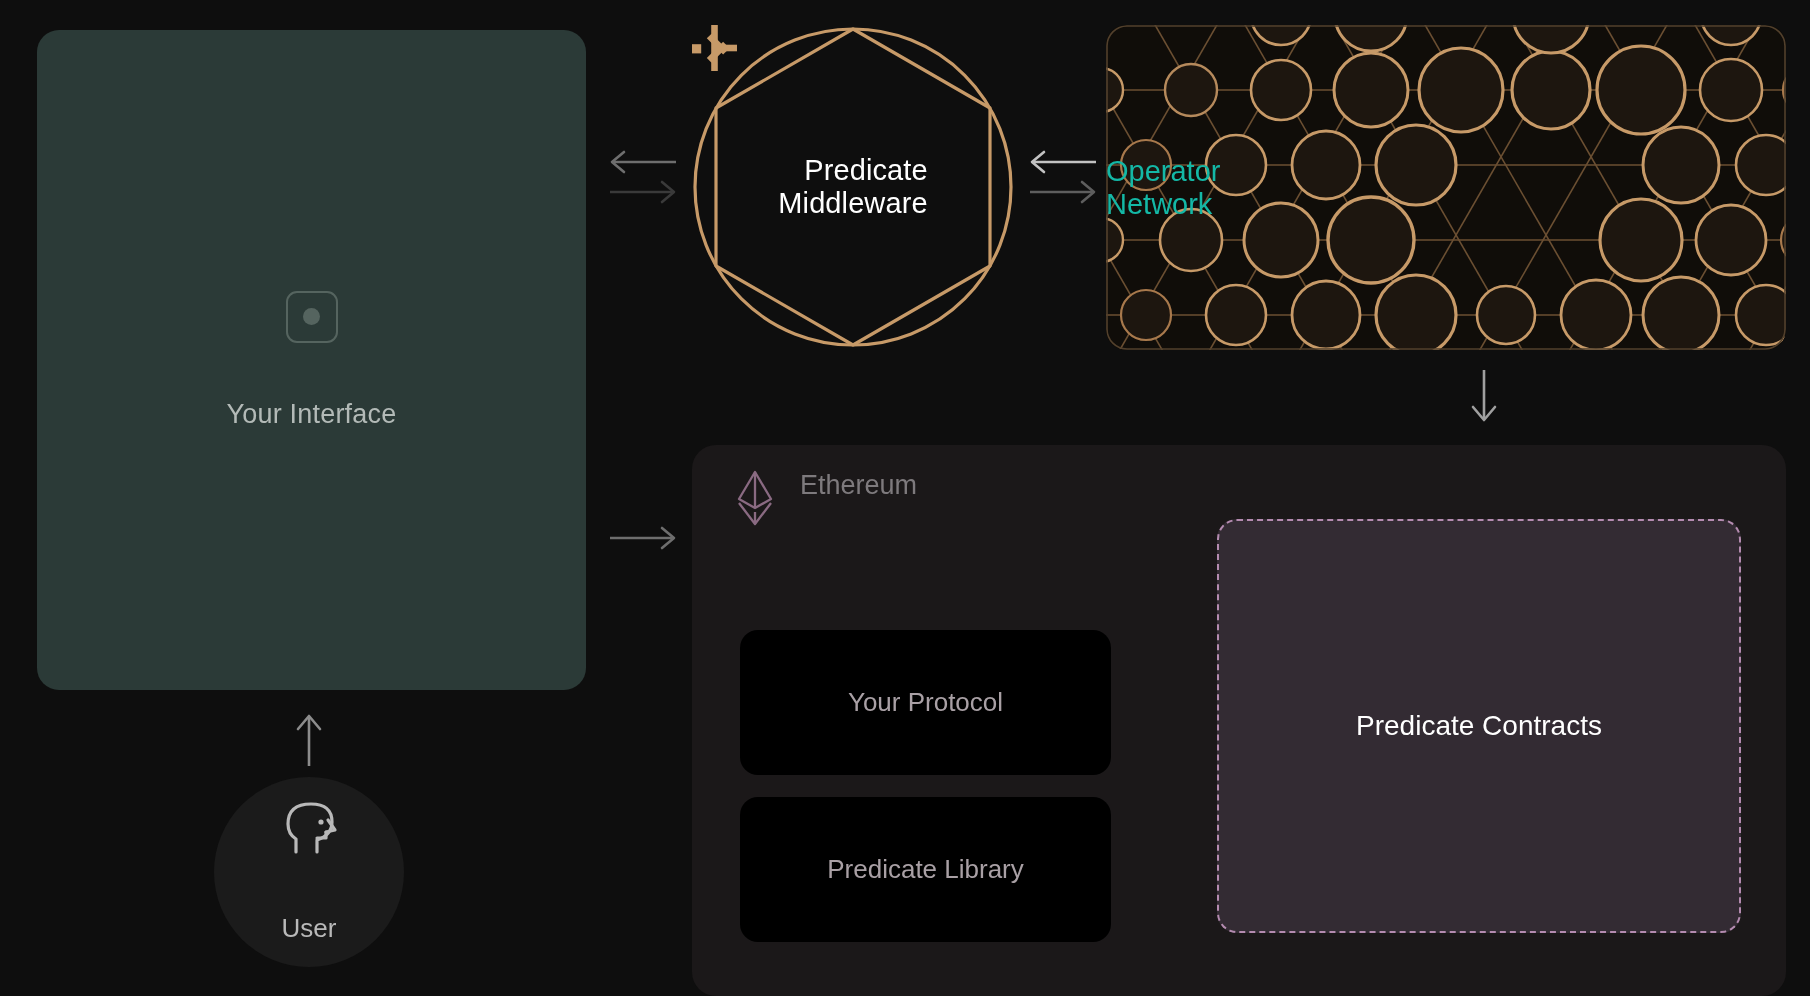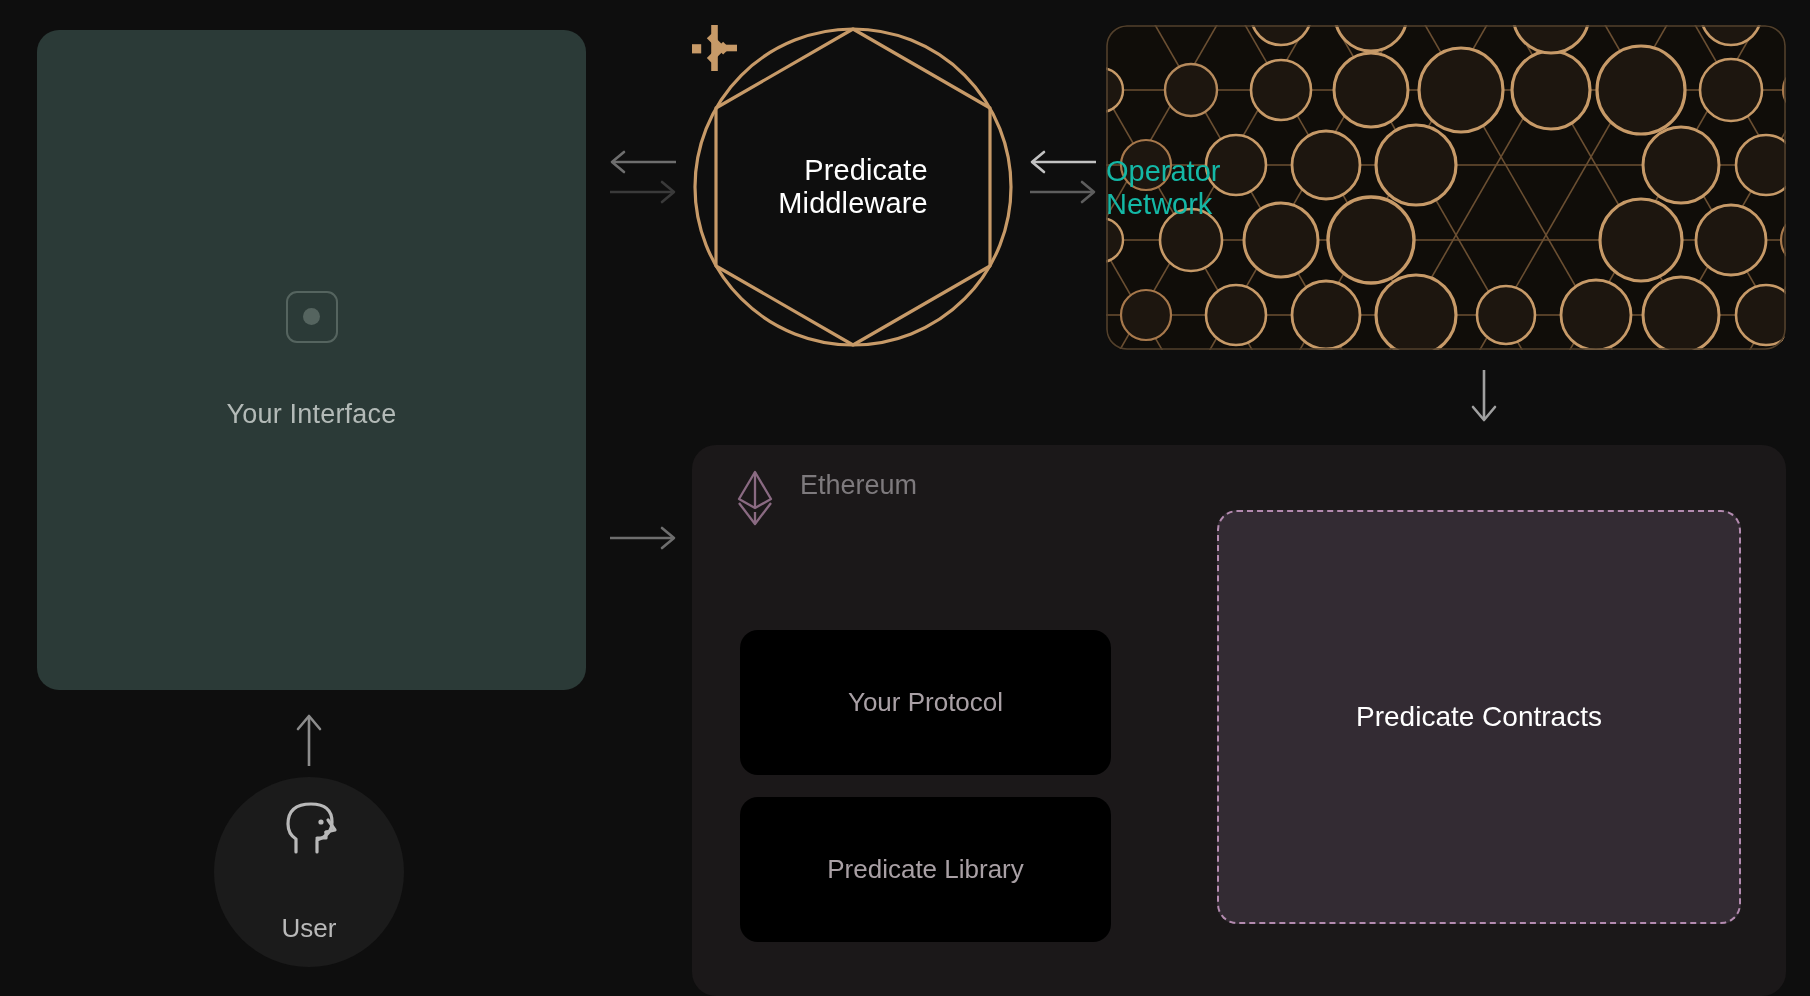--- a/index.html
+++ b/index.html
@@ -164,21 +164,21 @@
     justify-content: center;
     color: #a9a0a5;
     font-size: 26px;
   }
   #your-protocol-card { left: 48px; top: 185px; height: 145px; }
   #predicate-library-card { left: 48px; top: 352px; height: 145px; }
 
   #predicate-contracts-card {
     position: absolute;
     left: 525px;
-    top: 65px;
+    top: 74px;
     width: 520px;
     height: 410px;
     border-radius: 20px;
     border: 2.5px dashed #b48bb0;
     background: #332b33;
     display: flex;
     align-items: center;
     justify-content: center;
     color: #ffffff;
     font-size: 28px;

